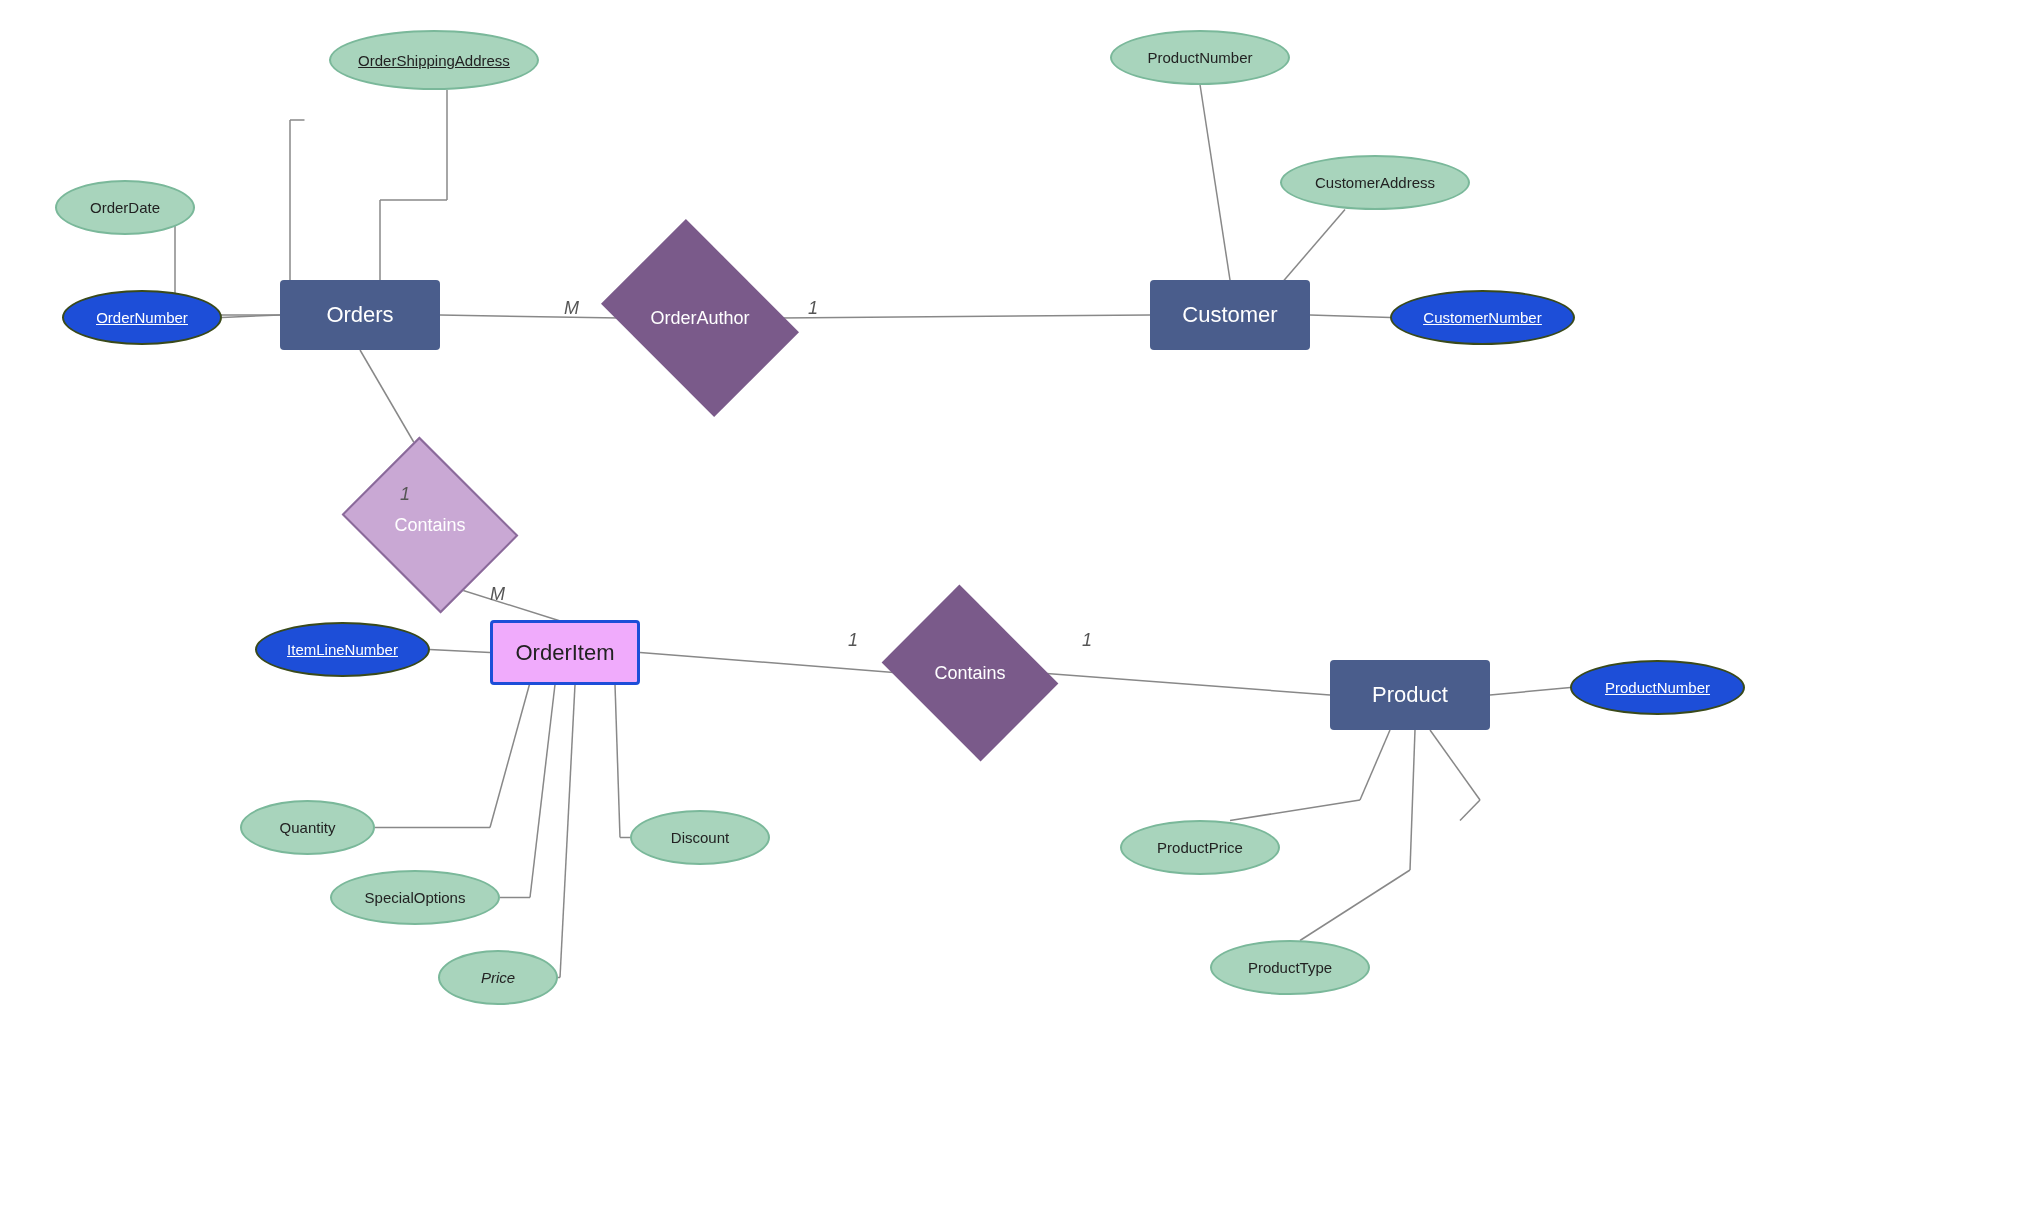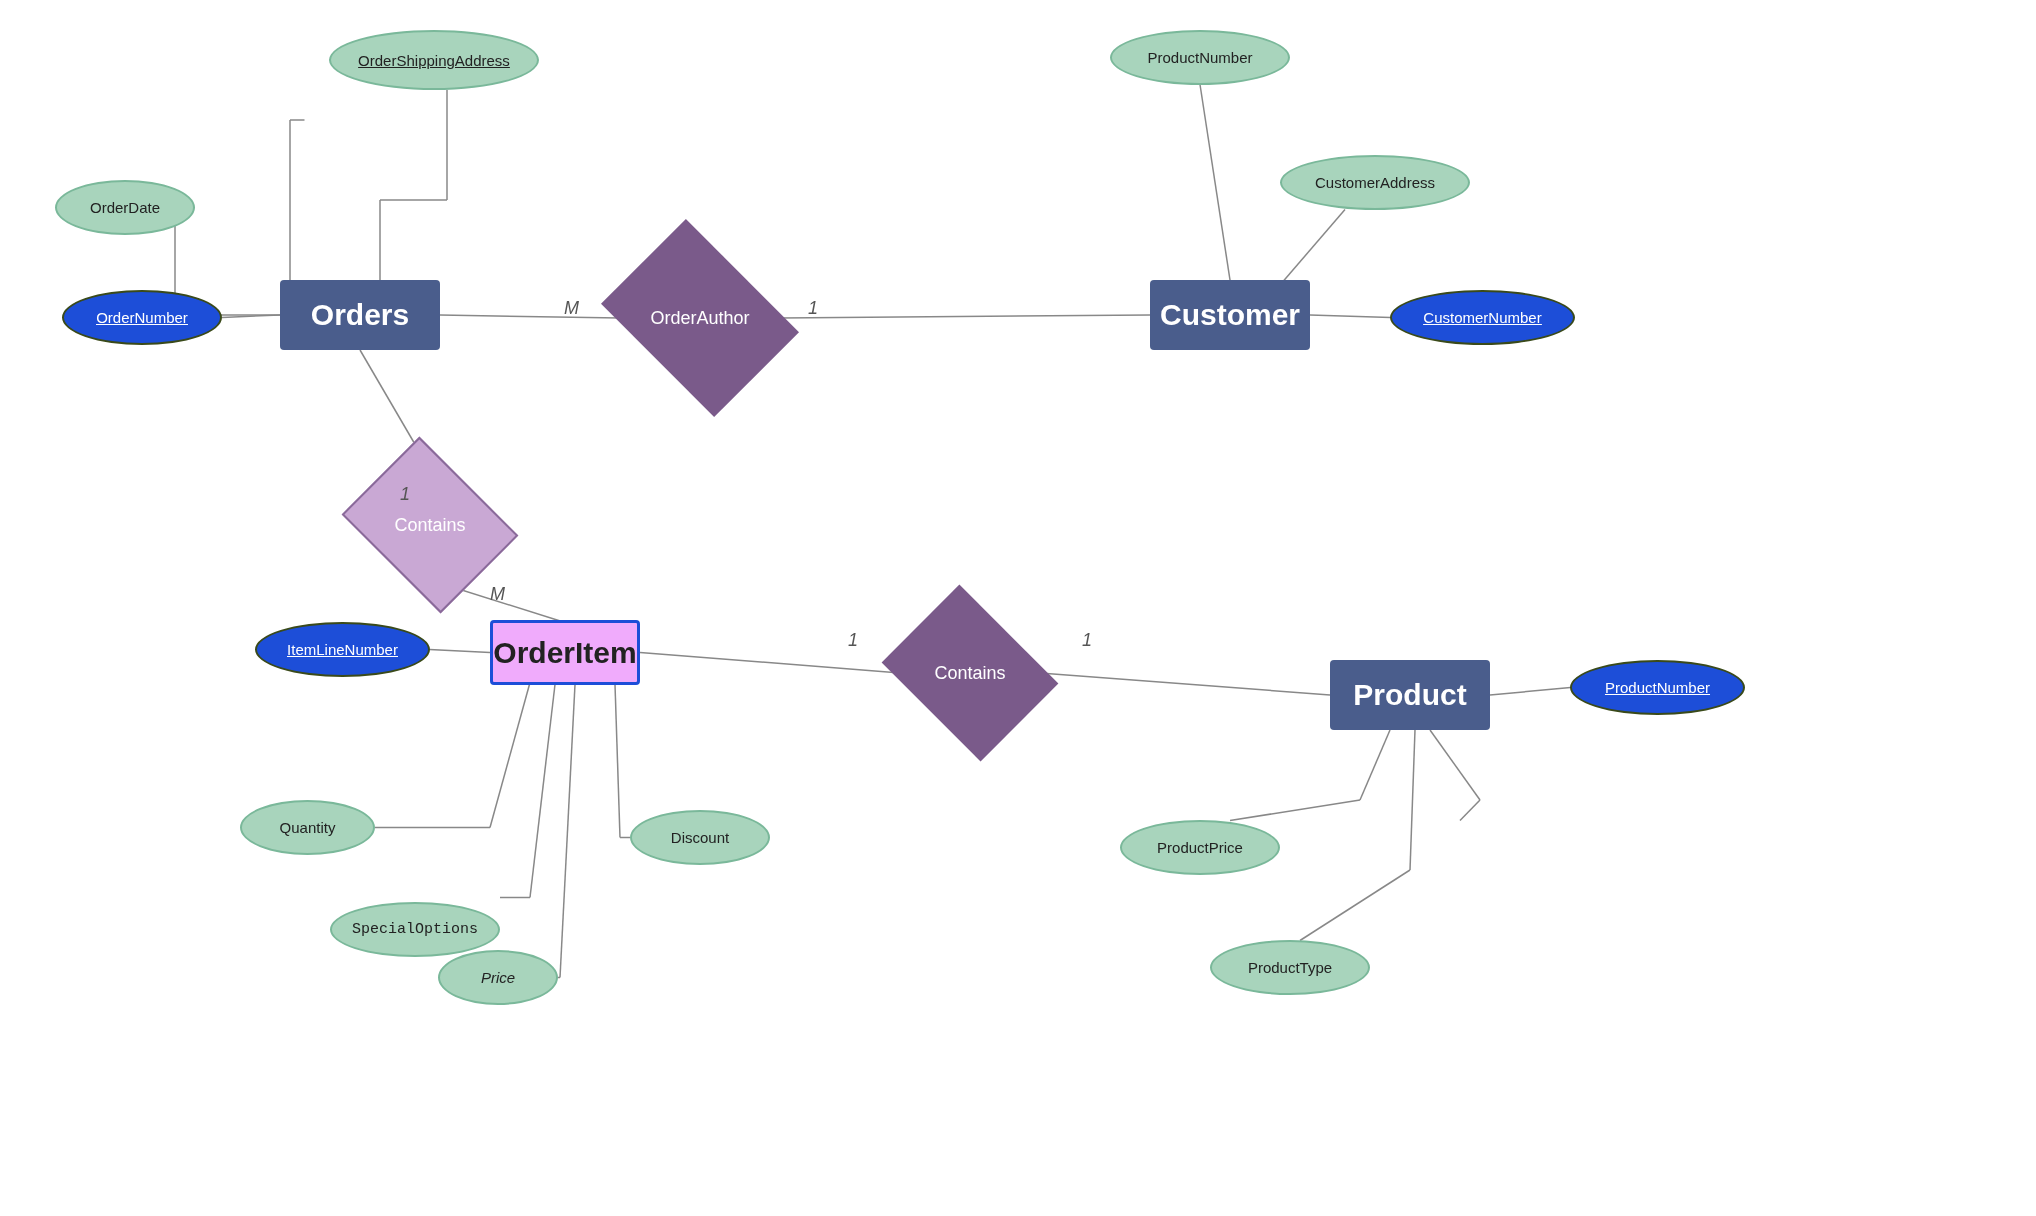--- a/index.html
+++ b/index.html
@@ -14,22 +14,22 @@
     #diagram {
       position: relative;
       width: 2036px;
       height: 1216px;
     }
     
     .entity {
       position: absolute;
       background: #4a5d8c;
       color: #fff;
-      font-size: 30px;
-      font-weight: bold;
+      font-size: 22px;
+      font-weight: normal;
       display: flex;
       align-items: center;
       justify-content: center;
       border-radius: 4px;
       text-align: center;
     }
     .entity.weak {
       background: #f0abfc;
       border: 3px solid #1d4ed8;
       color: #222;
@@ -164,21 +164,21 @@
     </div>
     <div class="attribute" style="left: 1110px; top: 30px; width: 180px; height: 55px;">ProductNumber</div>
     <div class="attribute" style="left: 1280px; top: 155px; width: 190px; height: 55px;">CustomerAddress</div>
     <div class="attribute key" style="left: 1390px; top: 290px; width: 185px; height: 55px;">
       <u>CustomerNumber</u>
     </div>
     <div class="attribute key" style="left: 255px; top: 622px; width: 175px; height: 55px;">
       <u>ItemLineNumber</u>
     </div>
     <div class="attribute" style="left: 240px; top: 800px; width: 135px; height: 55px;">Quantity</div>
-    <div class="attribute" style="left: 330px; top: 902px; width: 170px; height: 55px; font-family: Liberation Mono, monospace;">SpecialOptions</div>
+    <div class="attribute" style="left: 330px; top: 870px; width: 170px; height: 55px;">SpecialOptions</div>
     <div class="attribute" style="left: 438px; top: 950px; width: 120px; height: 55px; font-style: italic;">Price</div>
     <div class="attribute" style="left: 630px; top: 810px; width: 140px; height: 55px;">Discount</div>
     <div class="attribute key" style="left: 1570px; top: 660px; width: 175px; height: 55px; justify-content: center;">
       <u>ProductNumber</u>
     </div>
     <div class="attribute" style="left: 1120px; top: 820px; width: 160px; height: 55px;">ProductPrice</div>
     <div class="attribute" style="left: 1210px; top: 940px; width: 160px; height: 55px;">ProductType</div>
     <div class="cardinality" style="left: 564px; top: 298px;">M</div>
     <div class="cardinality" style="left: 808px; top: 298px;">1</div>
     <div class="cardinality" style="left: 400px; top: 484px;">1</div>

